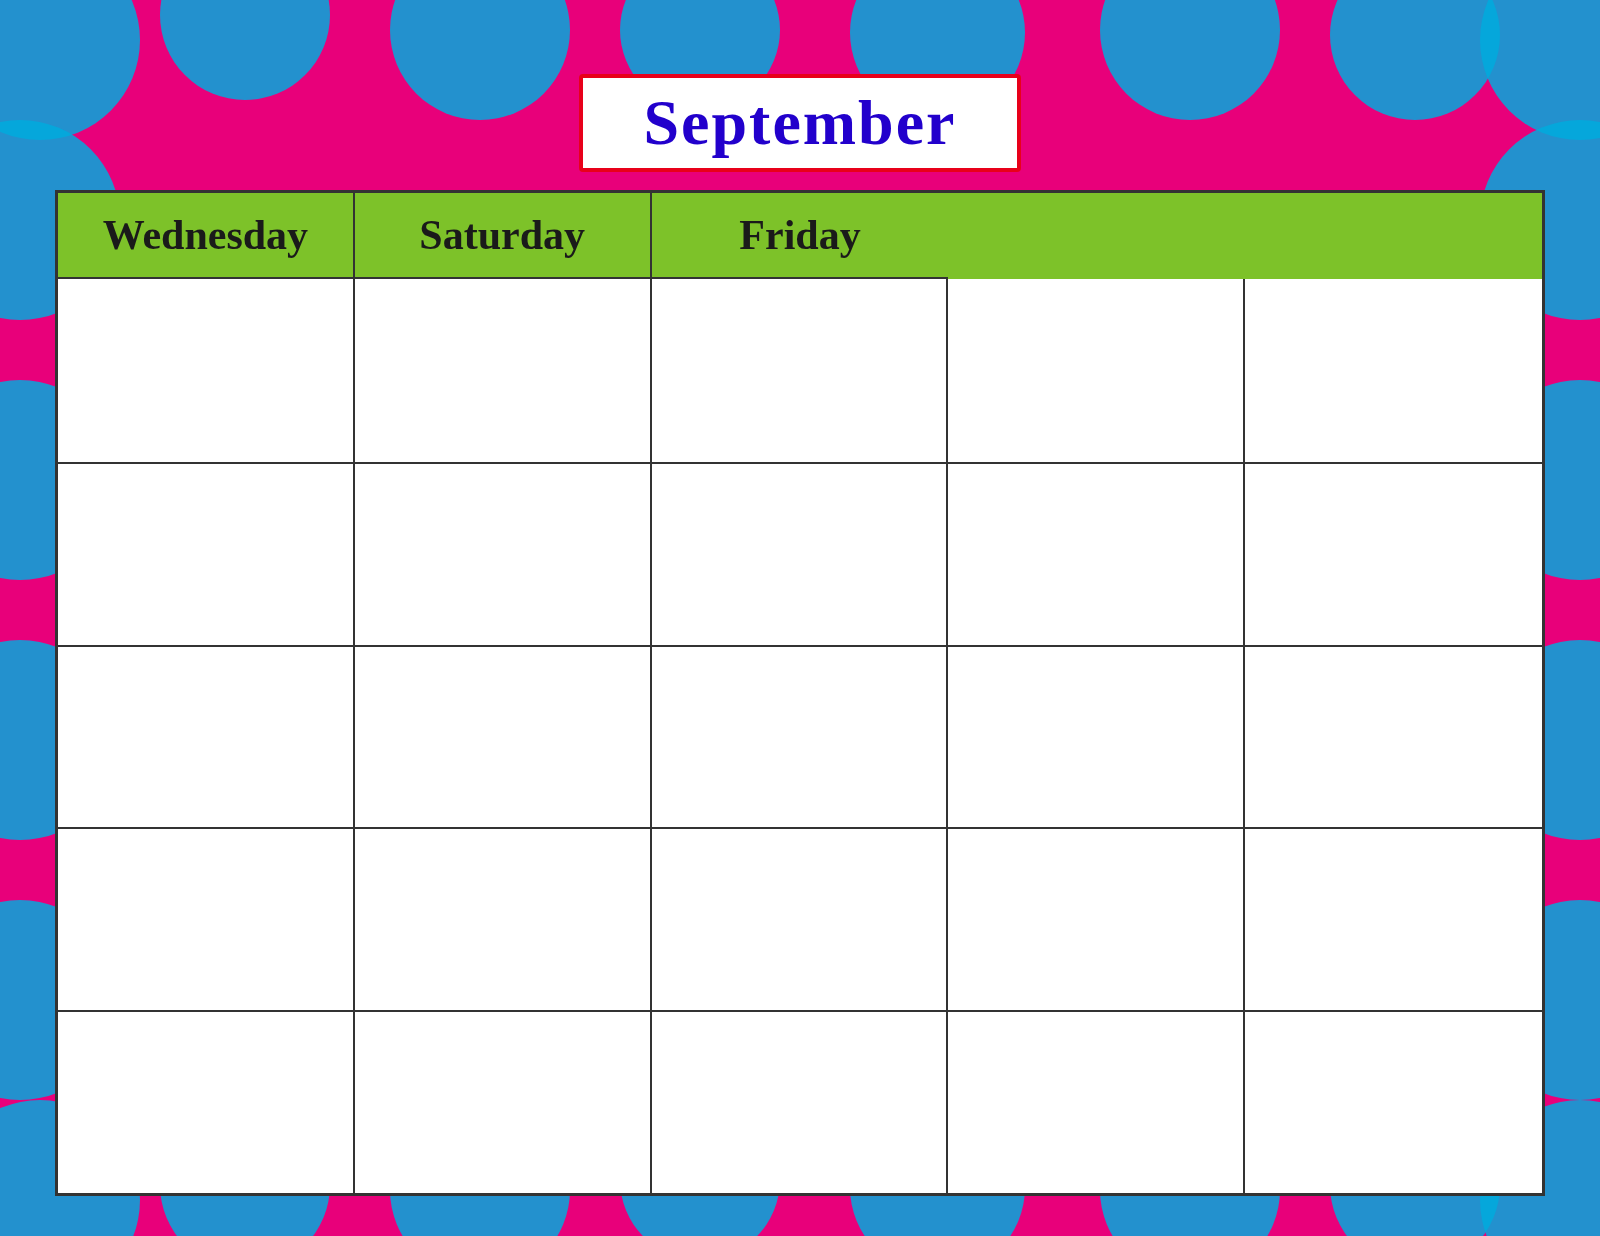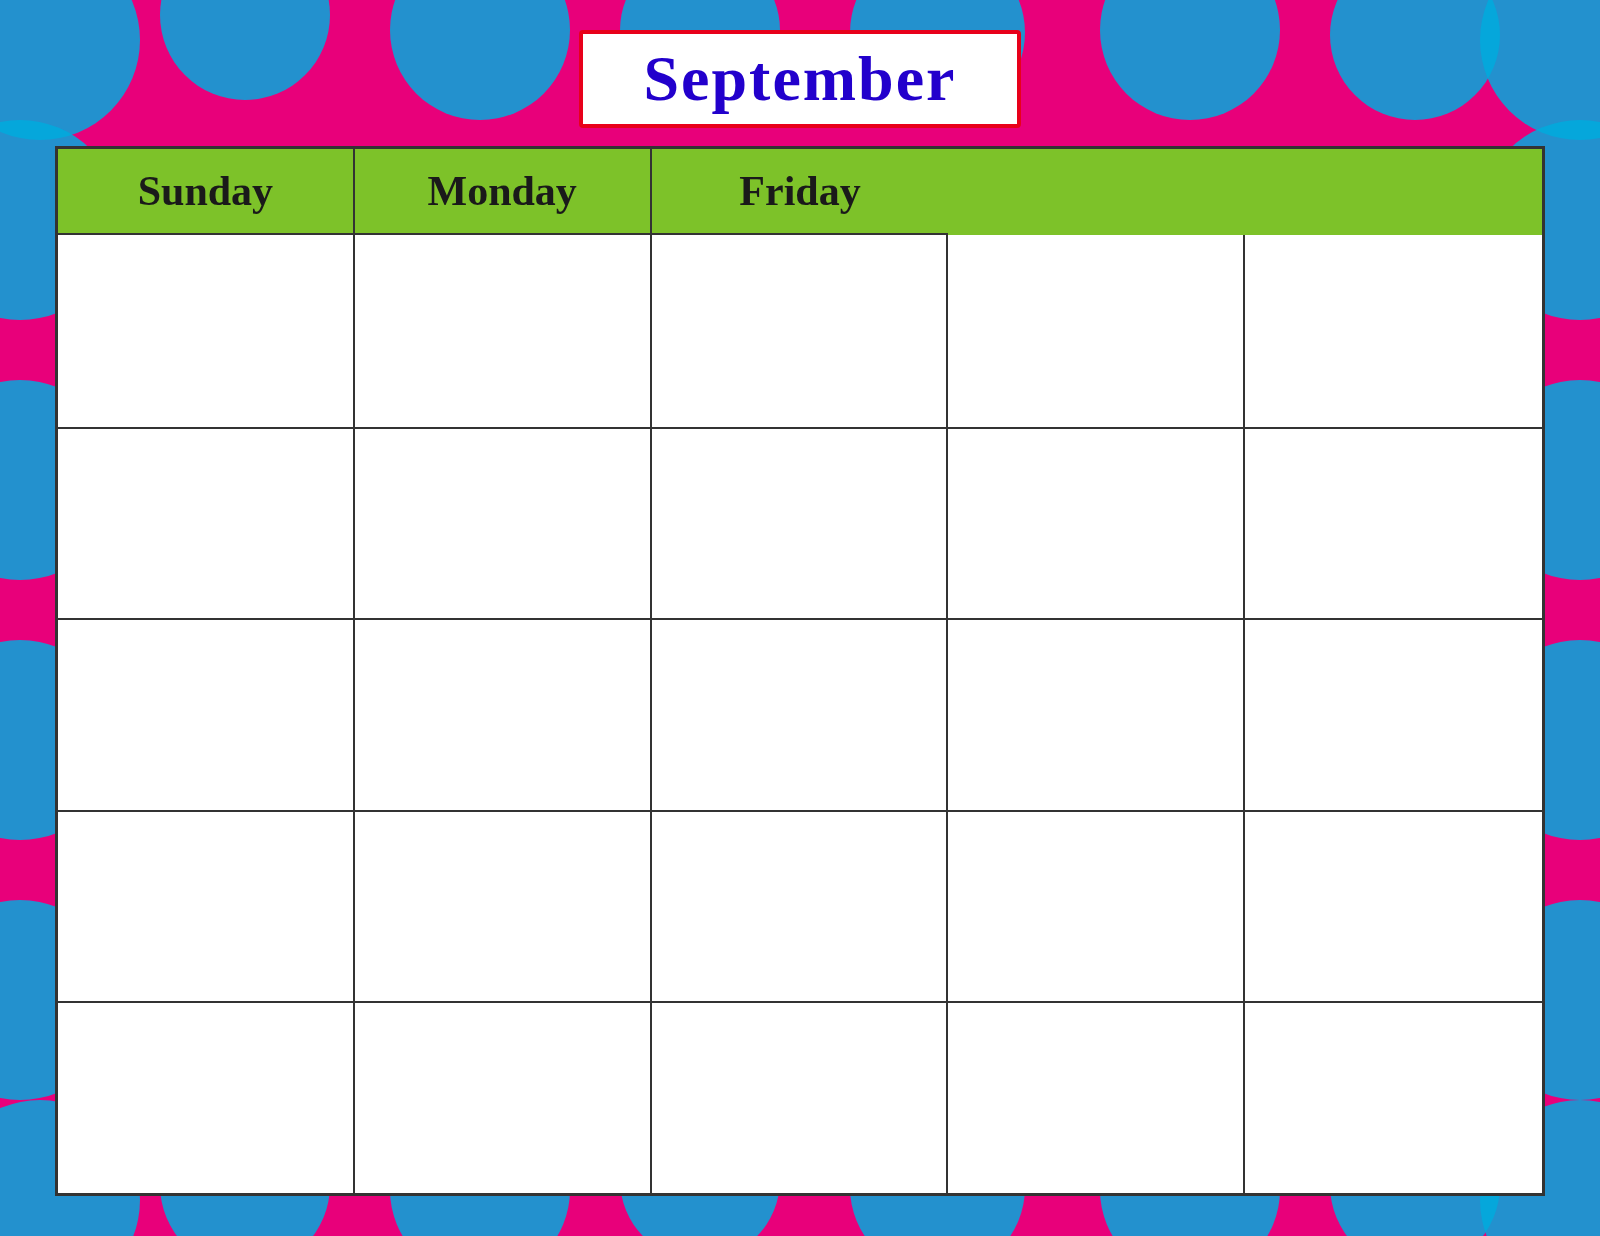--- a/index.html
+++ b/index.html
@@ -31,20 +31,21 @@
       opacity: 0.85;
     }
 
     .page-wrapper {
       position: absolute;
       inset: 0;
       display: flex;
       flex-direction: column;
       align-items: center;
       padding: 30px 55px 40px 55px;
+      margin-top: 44px;
     }
 
     .title-container {
       background: white;
       border: 4px solid #e8001a;
       border-radius: 4px;
       padding: 8px 60px;
       margin-bottom: 18px;
       display: inline-block;
     }
@@ -146,22 +147,22 @@
     <div class="polka-dot" style="top: 1100px; left: 1480px; width: 200px; height: 200px;"></div>
   </div>
 
 <div class="page-wrapper">
   <div class="title-container">
     <span class="title-text">September</span>
   </div>
 
   <div class="calendar-container">
     <div class="calendar-header" id="calendar-header">
-        <div class="header-cell"><span>Sunday</span></div>
-        <div class="header-cell"><span>Monday</span></div>
+        <div class="header-cell"><span>Wednesday</span></div>
+        <div class="header-cell"><span>Saturday</span></div>
         <div class="header-cell"><span>Friday</span></div>
       </div>
     <div class="calendar-body" id="calendar-body">
         <div class="calendar-row">
           <div class="calendar-cell"></div>
           <div class="calendar-cell"></div>
           <div class="calendar-cell"></div>
           <div class="calendar-cell"></div>
           <div class="calendar-cell"></div>
         </div>

